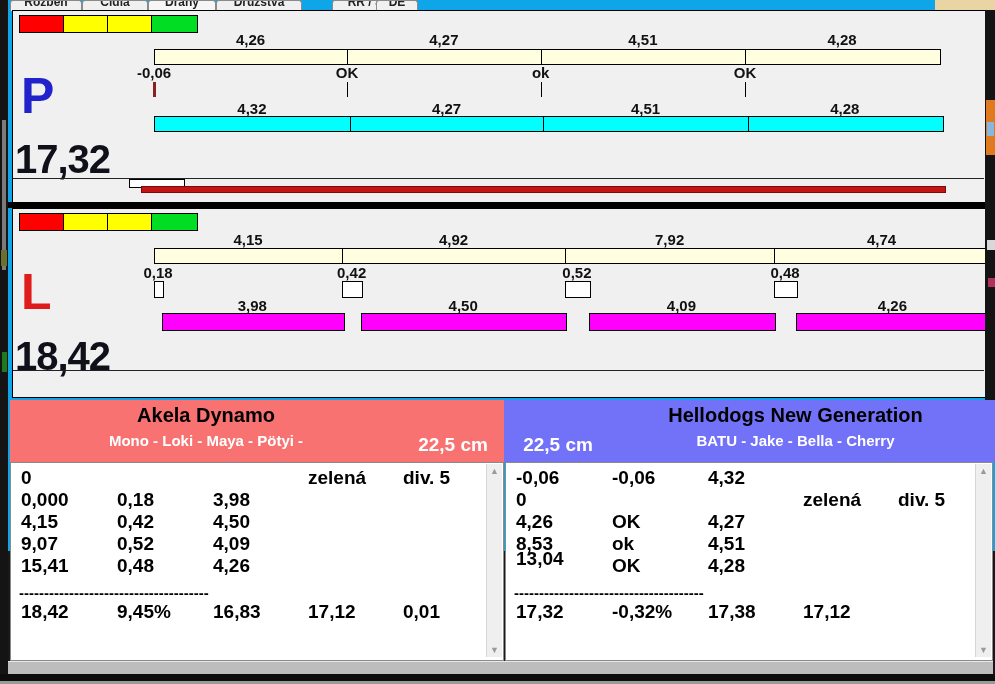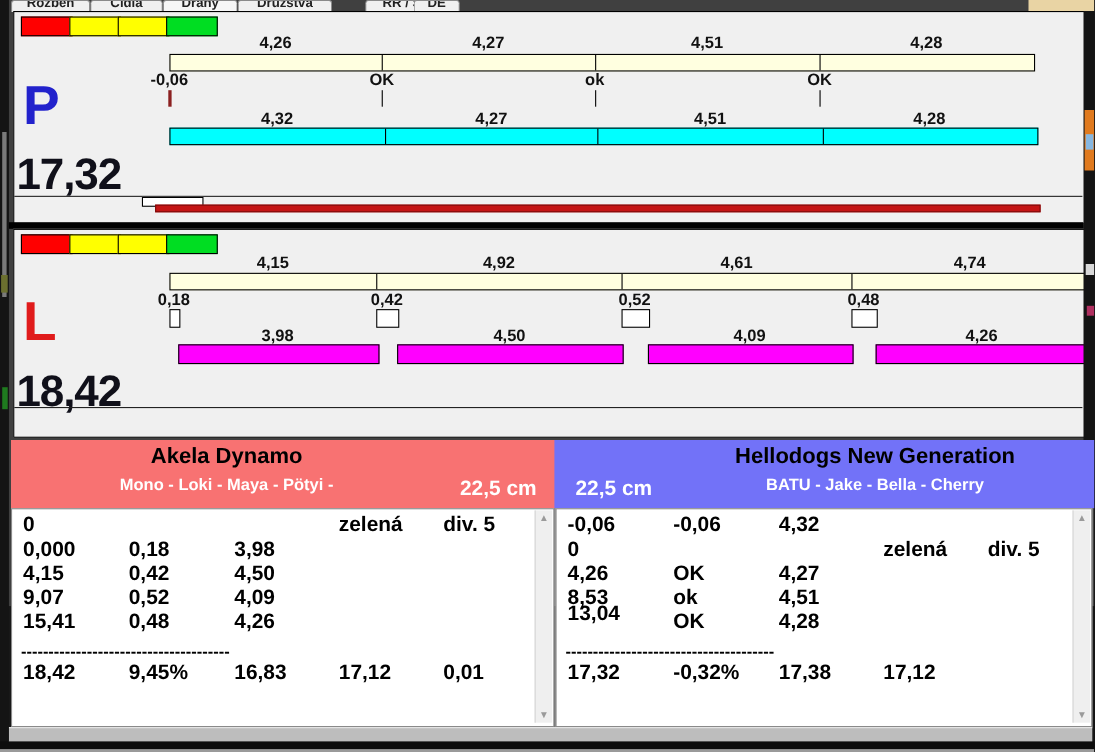--- a/index.html
+++ b/index.html
@@ -1,19 +1,19 @@
 <!DOCTYPE html>
 <html style="--p-letter: #2222cc; --l-letter: #e01b1b; --team-left: #f87272; --team-right: #7272f8; --progress: #c41414; --big-number: #10101a;"><head>
 <meta charset="utf-8">
 <style>
   html,body{margin:0;padding:0;background:#000;}
   .screen{position:relative;width:995px;height:684px;overflow:hidden;background:#181818;
           font-family:"Liberation Sans",sans-serif;}
   .abs{position:absolute;}
-  .window{left:8px;top:0;width:987px;height:551px;background:#404040;}
+  .window{left:8px;top:0;width:987px;height:551px;background:#0ea5e9;}
   
   #tabbar{left:0;top:0;width:930px;height:10px;}
   .tab{position:absolute;top:0;height:10px;background:#f0f0f0;border:1px solid #8a8a8a;
        border-bottom:none;border-radius:3px 3px 0 0;overflow:hidden;}
   .tab span{display:block;margin-top:-6px;text-align:center;
             font:bold 12px "Liberation Sans",sans-serif;color:#222;white-space:nowrap;}
   .tab.sel{background:#f6f6f6;}
   
   .panel{border:1px solid #000;background:#f0f0f0;}
   .lane-letter{font:bold 50px/1 "Liberation Sans",sans-serif;}
@@ -115,21 +115,21 @@
       <div class="abs" style="left:0;top:0;width:973px;height:160px">
           <div class="sq" style="position: absolute; left: 6px; top: 4px; width: 45px; height: 16px; background: rgb(255, 0, 0);"></div>
           <div class="sq" style="position: absolute; left: 50px; top: 4px; width: 45px; height: 16px; background: rgb(255, 255, 0);"></div>
           <div class="sq" style="position: absolute; left: 94px; top: 4px; width: 45px; height: 16px; background: rgb(255, 255, 0);"></div>
           <div class="sq" style="position: absolute; left: 138px; top: 4px; width: 45px; height: 16px; background: rgb(0, 221, 34);"></div>
           <div class="bar" style="position: absolute; left: 141px; top: 39px; width: 835px; height: 14px; background: rgb(255, 255, 224);"></div>
           <div class="blab" style="position: absolute; left: 195.062px; top: 22px; width: 80px; height: 15px;">4,15</div>
           <div class="dvd" style="position: absolute; left: 329.124px; top: 40px; width: 1px; height: 14px;"></div>
           <div class="blab" style="position: absolute; left: 400.639px; top: 22px; width: 80px; height: 15px;">4,92</div>
           <div class="dvd" style="position: absolute; left: 552.154px; top: 40px; width: 1px; height: 14px;"></div>
-          <div class="blab" style="position: absolute; left: 616.642px; top: 22px; width: 80px; height: 15px;">4,61</div>
+          <div class="blab" style="position: absolute; left: 616.642px; top: 22px; width: 80px; height: 15px;">7,92</div>
           <div class="dvd" style="position: absolute; left: 761.13px; top: 40px; width: 1px; height: 14px;"></div>
           <div class="blab" style="position: absolute; left: 828.565px; top: 22px; width: 80px; height: 15px;">4,74</div>
           <div class="wbox" style="position: absolute; left: 141px; top: 72px; width: 8.15961px; height: 15px;"></div>
           <div class="blab" style="position: absolute; left: 105.08px; top: 55px; width: 80px; height: 15px;">0,18</div>
           <div class="wbox" style="position: absolute; left: 329.124px; top: 72px; width: 19.0391px; height: 15px;"></div>
           <div class="blab" style="position: absolute; left: 298.644px; top: 55px; width: 80px; height: 15px;">0,42</div>
           <div class="wbox" style="position: absolute; left: 552.154px; top: 72px; width: 23.5722px; height: 15px;"></div>
           <div class="blab" style="position: absolute; left: 523.94px; top: 55px; width: 80px; height: 15px;">0,52</div>
           <div class="wbox" style="position: absolute; left: 761.13px; top: 72px; width: 21.759px; height: 15px;"></div>
           <div class="blab" style="position: absolute; left: 732.01px; top: 55px; width: 80px; height: 15px;">0,48</div>

